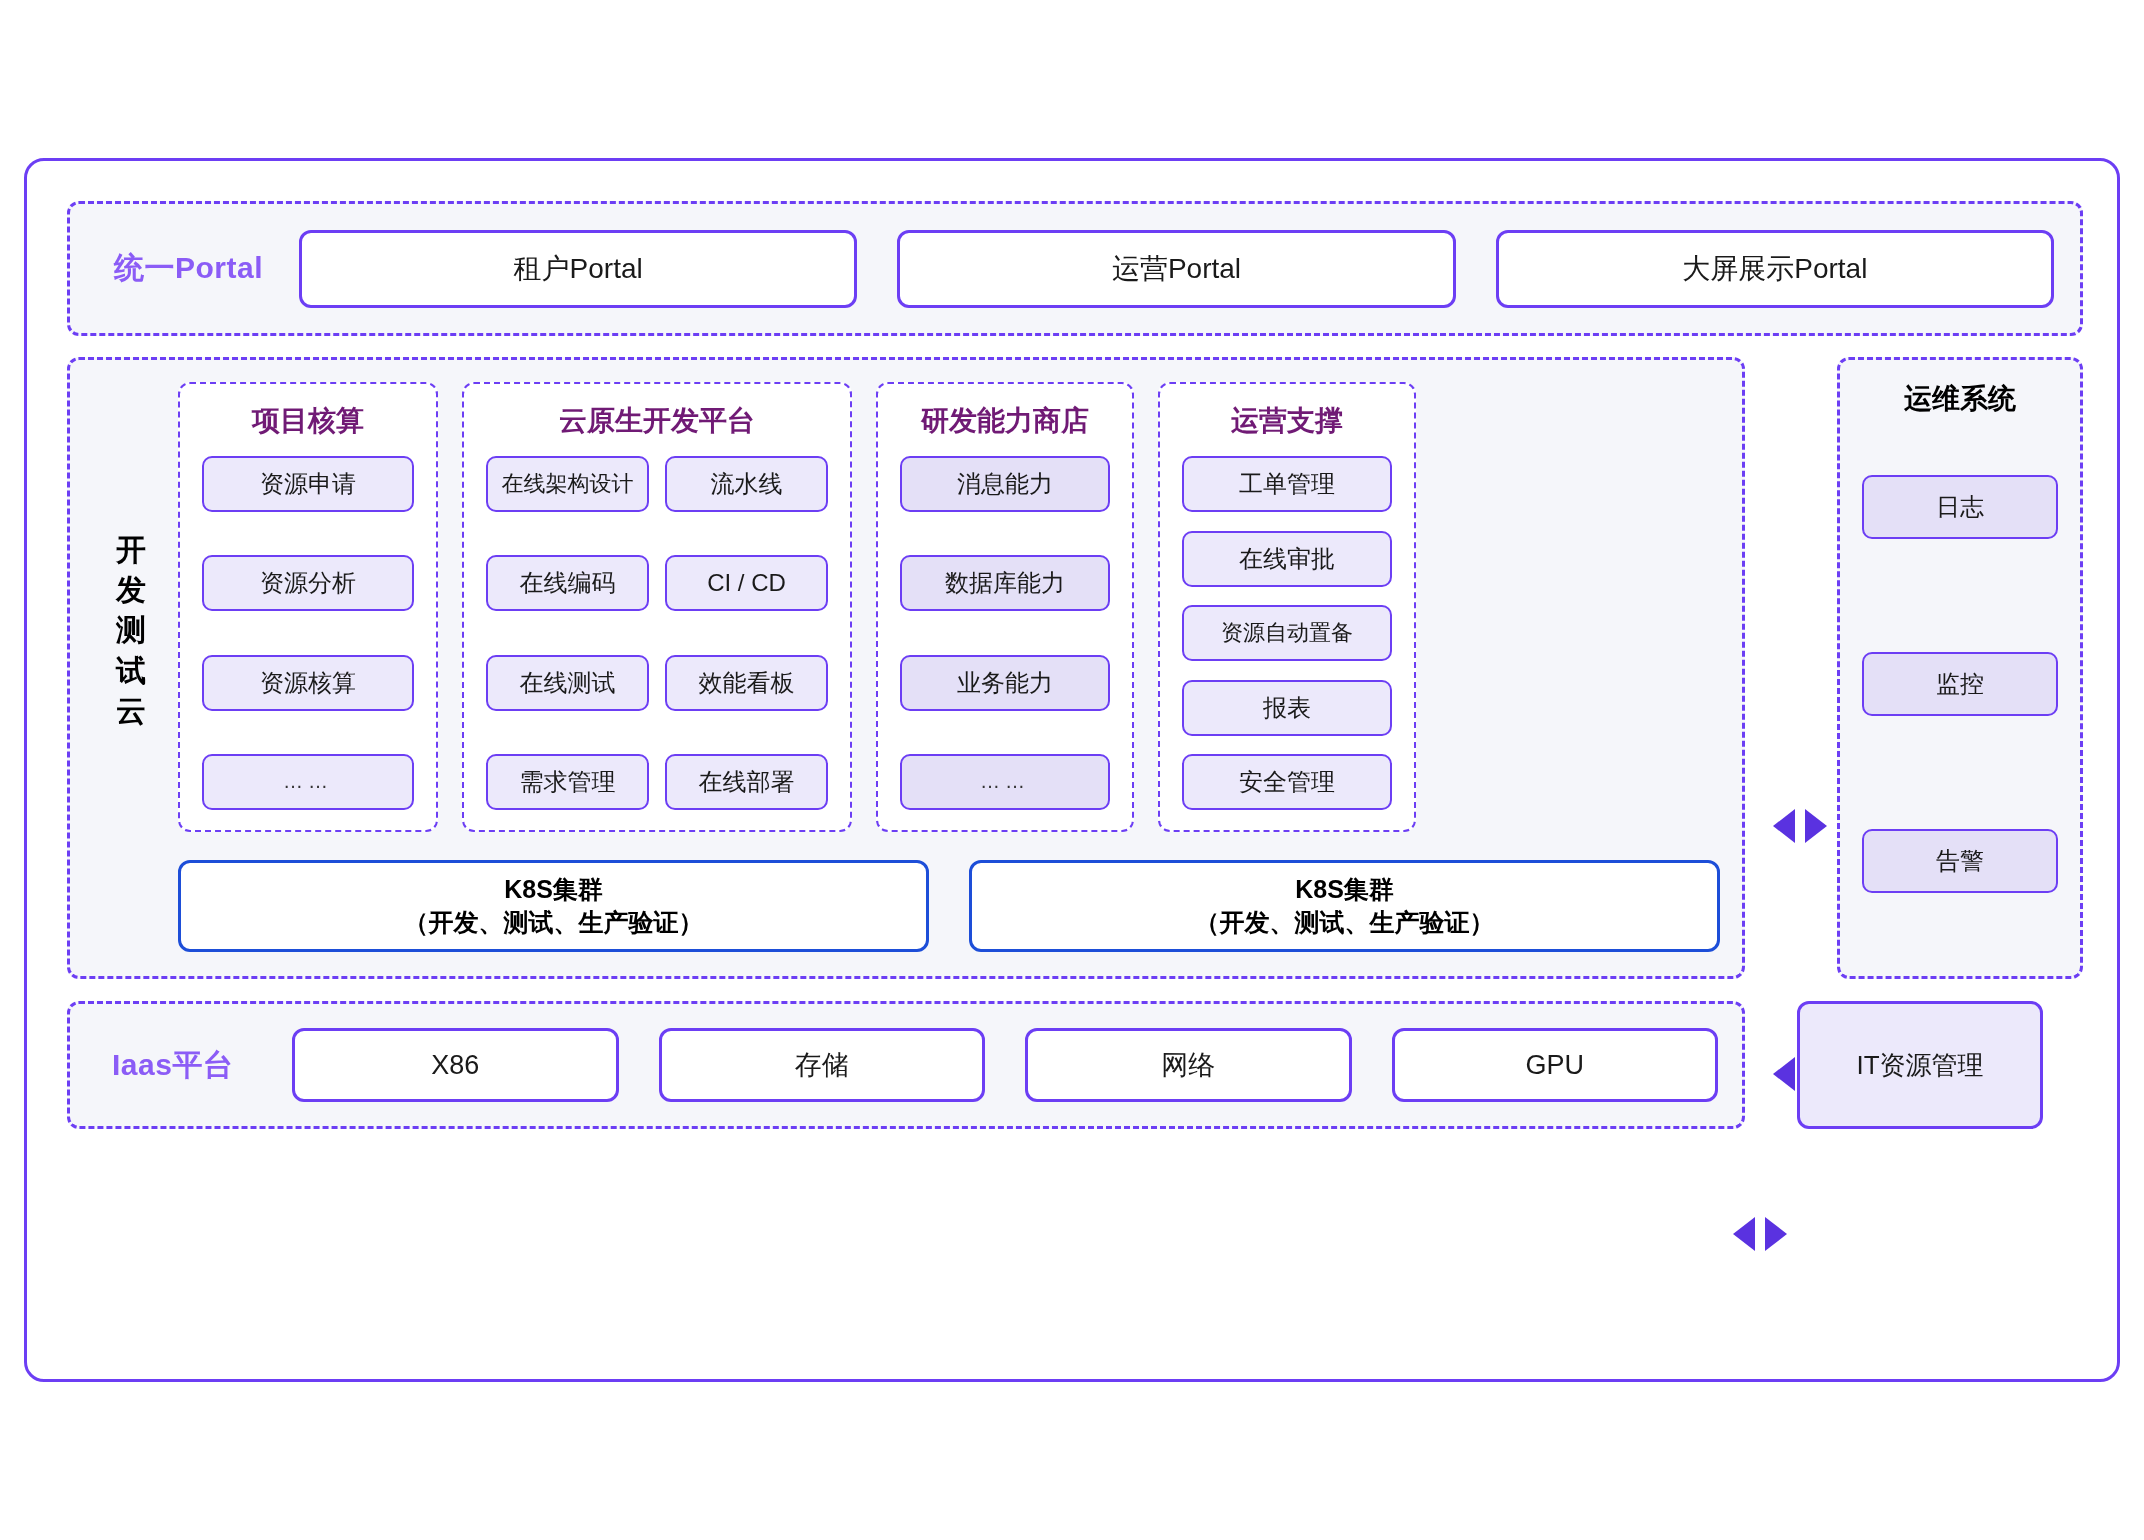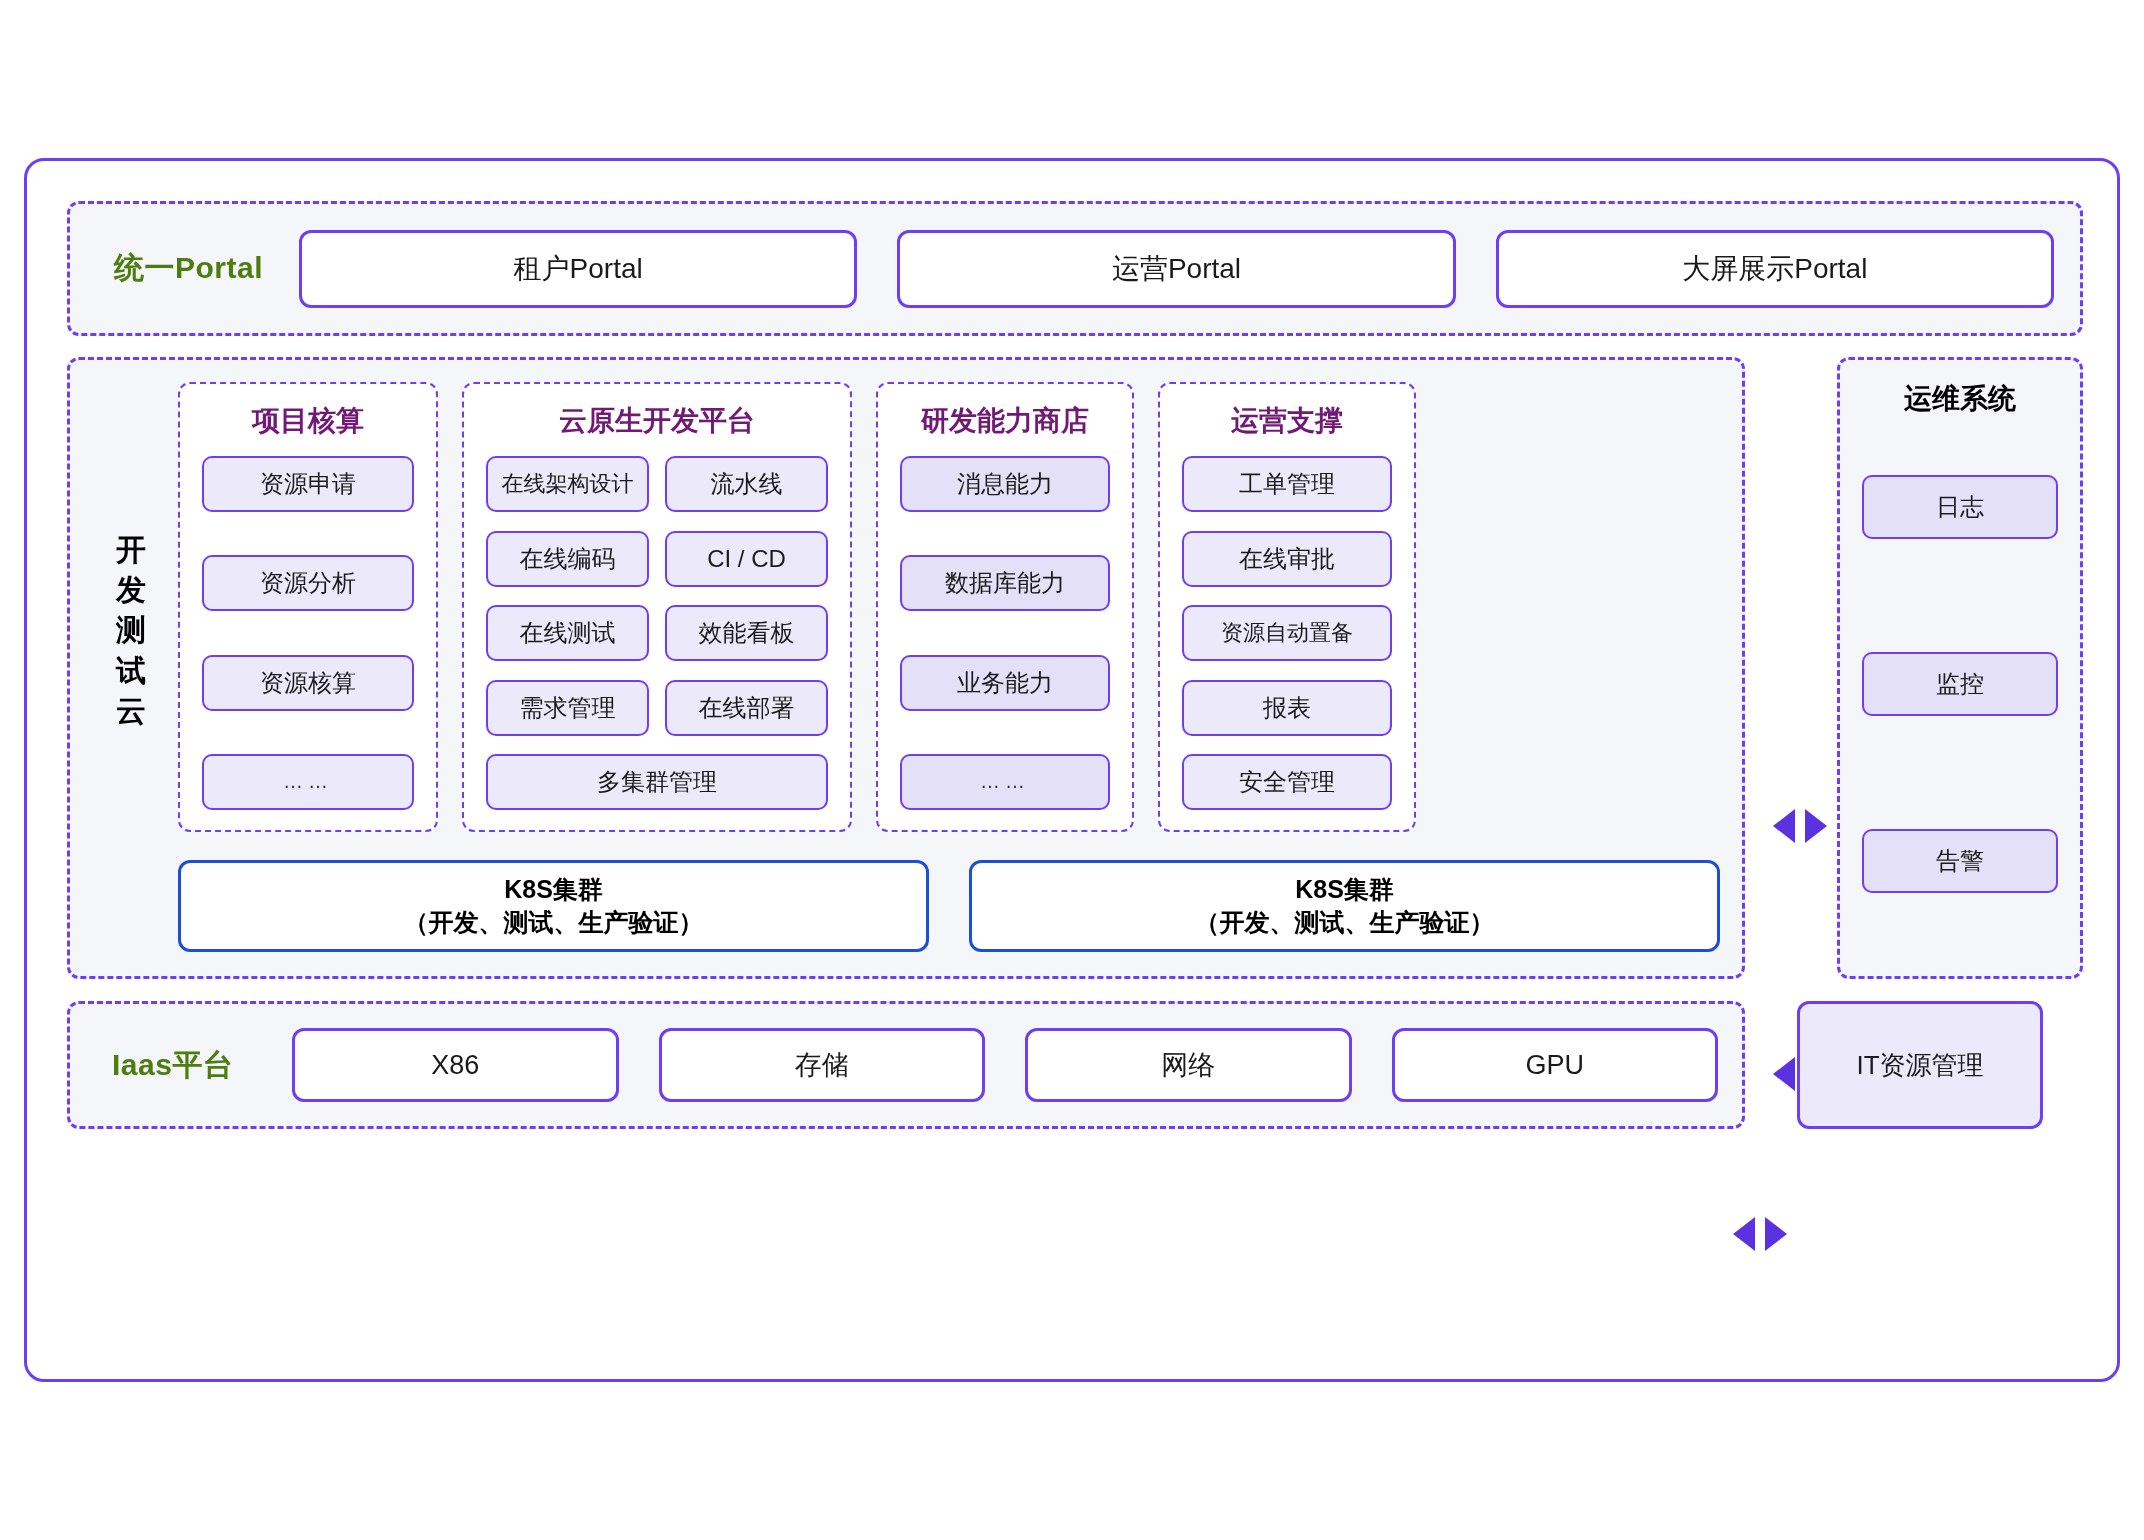--- a/index.html
+++ b/index.html
@@ -44,21 +44,21 @@
     top: 40px;
     width: 2016px;
     height: 135px;
     display: flex;
     align-items: center;
     padding: 0 26px;
   }
   .row-label {
     font-size: 30px;
     font-weight: bold;
-    color: #4d7c0f;
+    color: #8b5cf6;
     white-space: nowrap;
     letter-spacing: .5px;
   }
   .portal-row .row-label { width: 185px; flex: none; padding-left: 18px; }
   .portal-chips {
     display: flex;
     gap: 40px;
     flex: 1;
   }
   .chip {
@@ -330,21 +330,20 @@
           <div class="col-title">云原生开发平台</div>
           <div class="tiles grid">
             <div class="tile small">在线架构设计</div>
             <div class="tile">流水线</div>
             <div class="tile">在线编码</div>
             <div class="tile">CI / CD</div>
             <div class="tile">在线测试</div>
             <div class="tile">效能看板</div>
             <div class="tile">需求管理</div>
             <div class="tile">在线部署</div>
-            <div class="tile wide">多集群管理</div>
           </div>
         </div>
 
         <div class="col col-4">
           <div class="col-title">研发能力商店</div>
           <div class="tiles">
             <div class="tile deep">消息能力</div>
             <div class="tile deep">数据库能力</div>
             <div class="tile deep">业务能力</div>
             <div class="tile deep dots">……</div>

